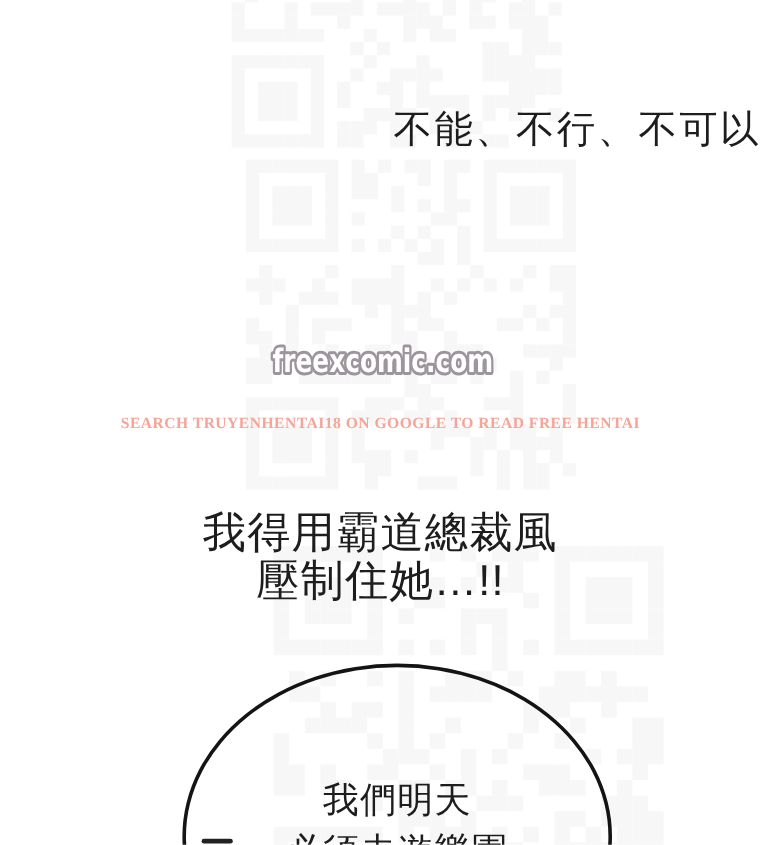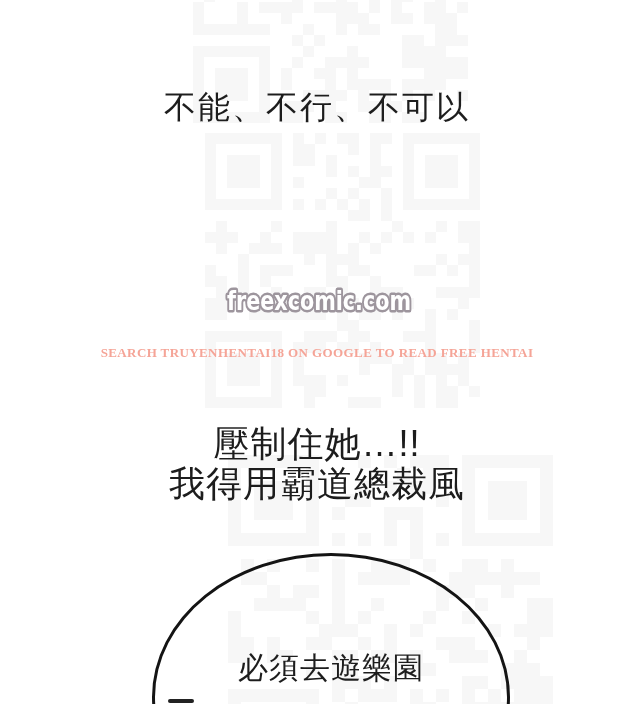--- a/index.html
+++ b/index.html
@@ -21,21 +21,21 @@
     width:634px;height:704px;
     overflow:hidden;
     background:#ffffff;
   }
   .qr-bg{
     position:absolute;left:0;top:0;
     pointer-events:none;
   }
   .top-caption{
     position:absolute;top:86px;left:0;width:634px;
-    text-align:center;
+    text-align:right;
     font-size:32px;
     letter-spacing:2px;
     color:var(--ink);
   }
   .logo-svg{
     position:absolute;top:276px;left:0;
   }
   .logo-svg text{
     font-family:"DejaVu Sans","Liberation Sans",sans-serif;
     font-weight:bold;
@@ -979,25 +979,26 @@
 
   <div class="top-caption">不能、不行、不可以</div>
 
   <svg class="logo-svg" width="634" height="50" viewBox="0 0 634 50">
     <text x="319" y="34" text-anchor="middle" textLength="184" lengthAdjust="spacingAndGlyphs">freexcomic.com</text>
   </svg>
 
   <div class="ad-banner">SEARCH TRUYENHENTAI18 ON GOOGLE TO READ FREE HENTAI</div>
 
   <div class="monologue">
+    <div>我得用霸道總裁風</div>
     <div>壓制住她…!!</div>
-    <div>我得用霸道總裁風</div>
   </div>
 
   <div class="bubble"></div>
 
   <div class="bubble-text">
+    <div>我們明天</div>
     <div>必須去遊樂園</div>
   </div>
 
   <div class="cutoff-dash"></div>
 
 </div>
 
 </body></html>

